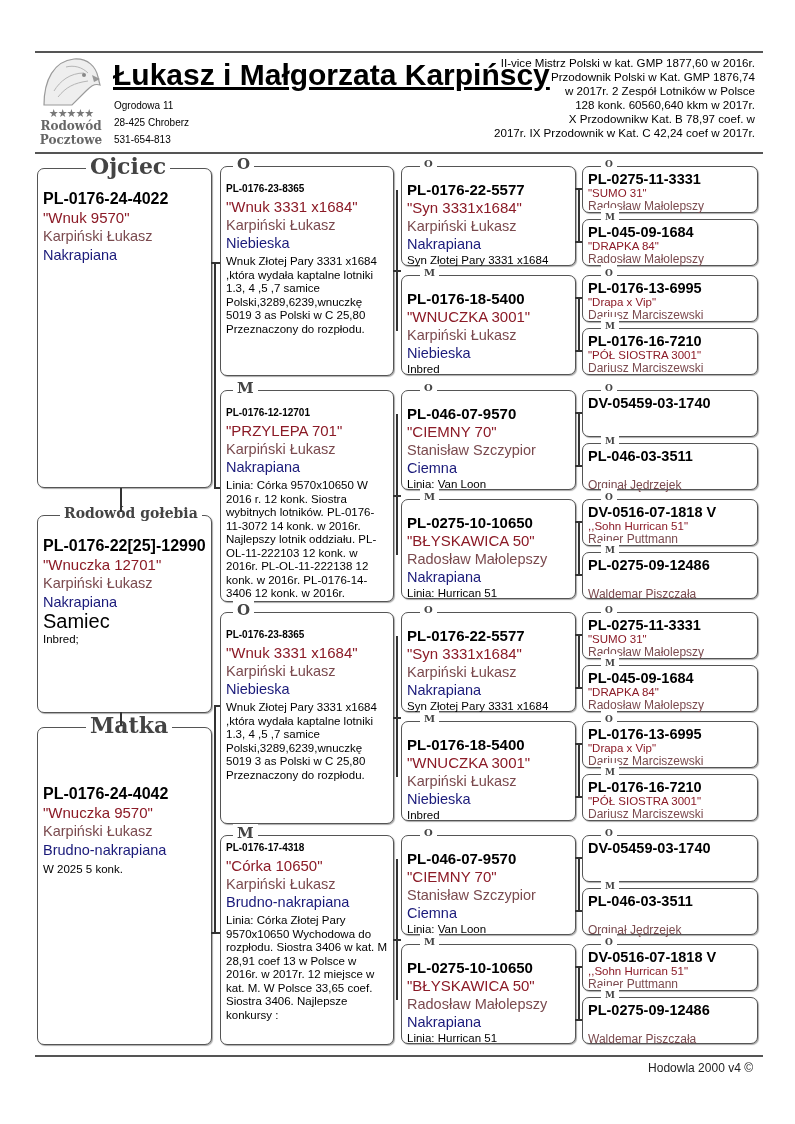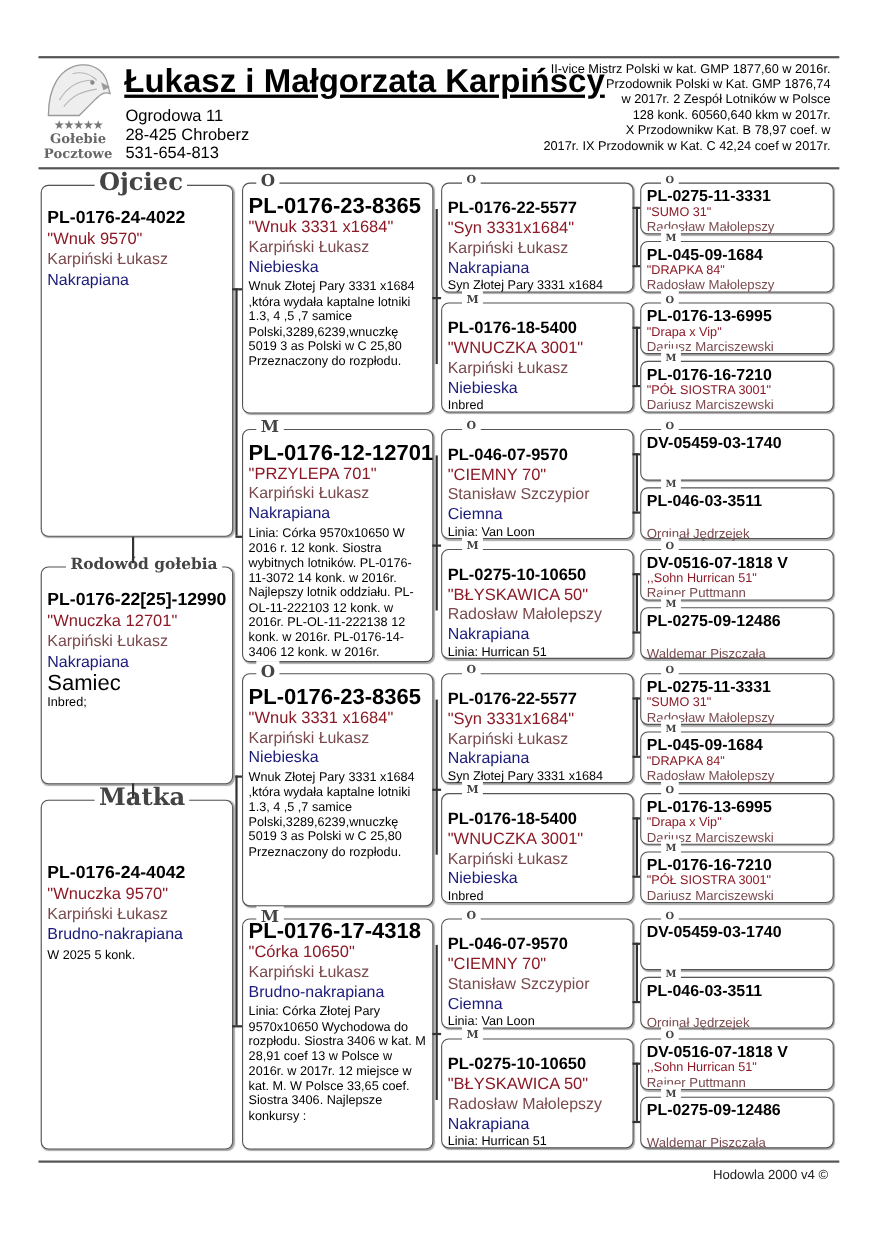--- a/index.html
+++ b/index.html
@@ -9,21 +9,21 @@
   .logo { position: absolute; left: 34px; top: 55px; width: 74px; height: 95px; }
   .logo .head { position: absolute; left: 6px; top: 0; width: 62px; height: 52px; }
   .logo .stars { position: absolute; left: 0; top: 52px; width: 74px; text-align: center;
                  font-size: 11px; color: #777; letter-spacing: -1px; }
   .logo .l1, .logo .l2 { position: absolute; left: 0; width: 74px; text-align: center;
                  font-family: "DejaVu Serif", serif; font-weight: bold; color: #666; font-size: 12px; }
   .logo .l1 { top: 64px; }
   .logo .l2 { top: 78px; }
   .title { position: absolute; left: 113px; top: 58px; font-size: 30px; font-weight: bold;
            text-decoration: underline; letter-spacing: 0px; white-space: nowrap; }
-  .addr { position: absolute; left: 114px; top: 97px; font-size: 15px; line-height: 17px; }
+  .addr { position: absolute; left: 114px; top: 97px; font-size: 10px; line-height: 17px; }
   .achv { position: absolute; right: 40px; top: 56px; width: 320px; text-align: right;
           font-size: 11.6px; line-height: 14px; }
   .achv div { white-space: nowrap; }
 
   .box { position: absolute; border: 1.5px solid #555; border-radius: 7px; background: #fff;
          box-shadow: 1px 1px 1px #aaa; }
   .box .leg { position: absolute; top: -12px; background: #fff; padding: 0 4px;
               font-family: "DejaVu Serif", serif; font-weight: bold; color: #444; line-height: 18px; }
   .box .content { position: absolute; left: 5px; top: 6px; right: 4px; }
   .ring { font-weight: bold; color: #000; white-space: nowrap; }
@@ -34,21 +34,21 @@
   .note { color: #000; }
 
   
   .c1 .ring { font-size: 16px; line-height: 20px; }
   .c1 .pname { font-size: 15px; line-height: 18px; }
   .c1 .owner { font-size: 14.5px; line-height: 18px; }
   .c1 .color { font-size: 14.5px; line-height: 20px; }
   .c1 .sex { font-size: 20px; line-height: 18px; }
   .c1 .note { font-size: 11.5px; line-height: 14px; margin-top: 2px; }
 
-  .c2 .ring { font-size: 20px; line-height: 19px; }
+  .c2 .ring { font-size: 10px; line-height: 19px; }
   .c2 .pname { font-size: 15px; line-height: 18px; }
   .c2 .owner { font-size: 14.5px; line-height: 18px; }
   .c2 .color { font-size: 14.5px; line-height: 19px; }
   .c2 .note { font-size: 11.5px; line-height: 13.5px; margin-top: 2px; }
 
   .c3 .ring { font-size: 15px; line-height: 18px; }
   .c3 .pname { font-size: 15px; line-height: 18px; }
   .c3 .owner { font-size: 14.5px; line-height: 18px; }
   .c3 .color { font-size: 14.5px; line-height: 18px; }
   .c3 .note { font-size: 11.5px; line-height: 14px; }
@@ -67,21 +67,21 @@
 <div class="hr" style="top:51px;"></div>
 
 <div class="logo">
   <svg class="head" viewBox="0 0 62 52">
     <path d="M4 50 C4 25 14 6 34 4 C48 3 56 12 58 22 L60 30 C54 28 50 32 46 36 C40 42 36 46 32 50 Z" fill="#eeeeee" stroke="#9a9a9a" stroke-width="1.2"></path>
     <path d="M14 36 C20 26 30 18 44 18 M18 42 C26 32 34 28 48 26 M26 12 C34 10 42 12 48 18" stroke="#b5b5b5" stroke-width="1" fill="none"></path>
     <circle cx="44" cy="20" r="2" fill="#888"></circle>
     <path d="M52 20 L60 24 L54 27 Z" fill="#999"></path>
   </svg>
   <div class="stars">★★★★★</div>
-  <div class="l1">Gołebie</div>
+  <div class="l1">Rodowód</div>
   <div class="l2">Pocztowe</div>
 </div>
 
 <div class="title">Łukasz i Małgorzata Karpińscy</div>
 <div class="addr">
   <div>Ogrodowa 11</div>
   <div>28-425 Chroberz</div>
   <div>531-654-813</div>
 </div>
 <div class="achv">

